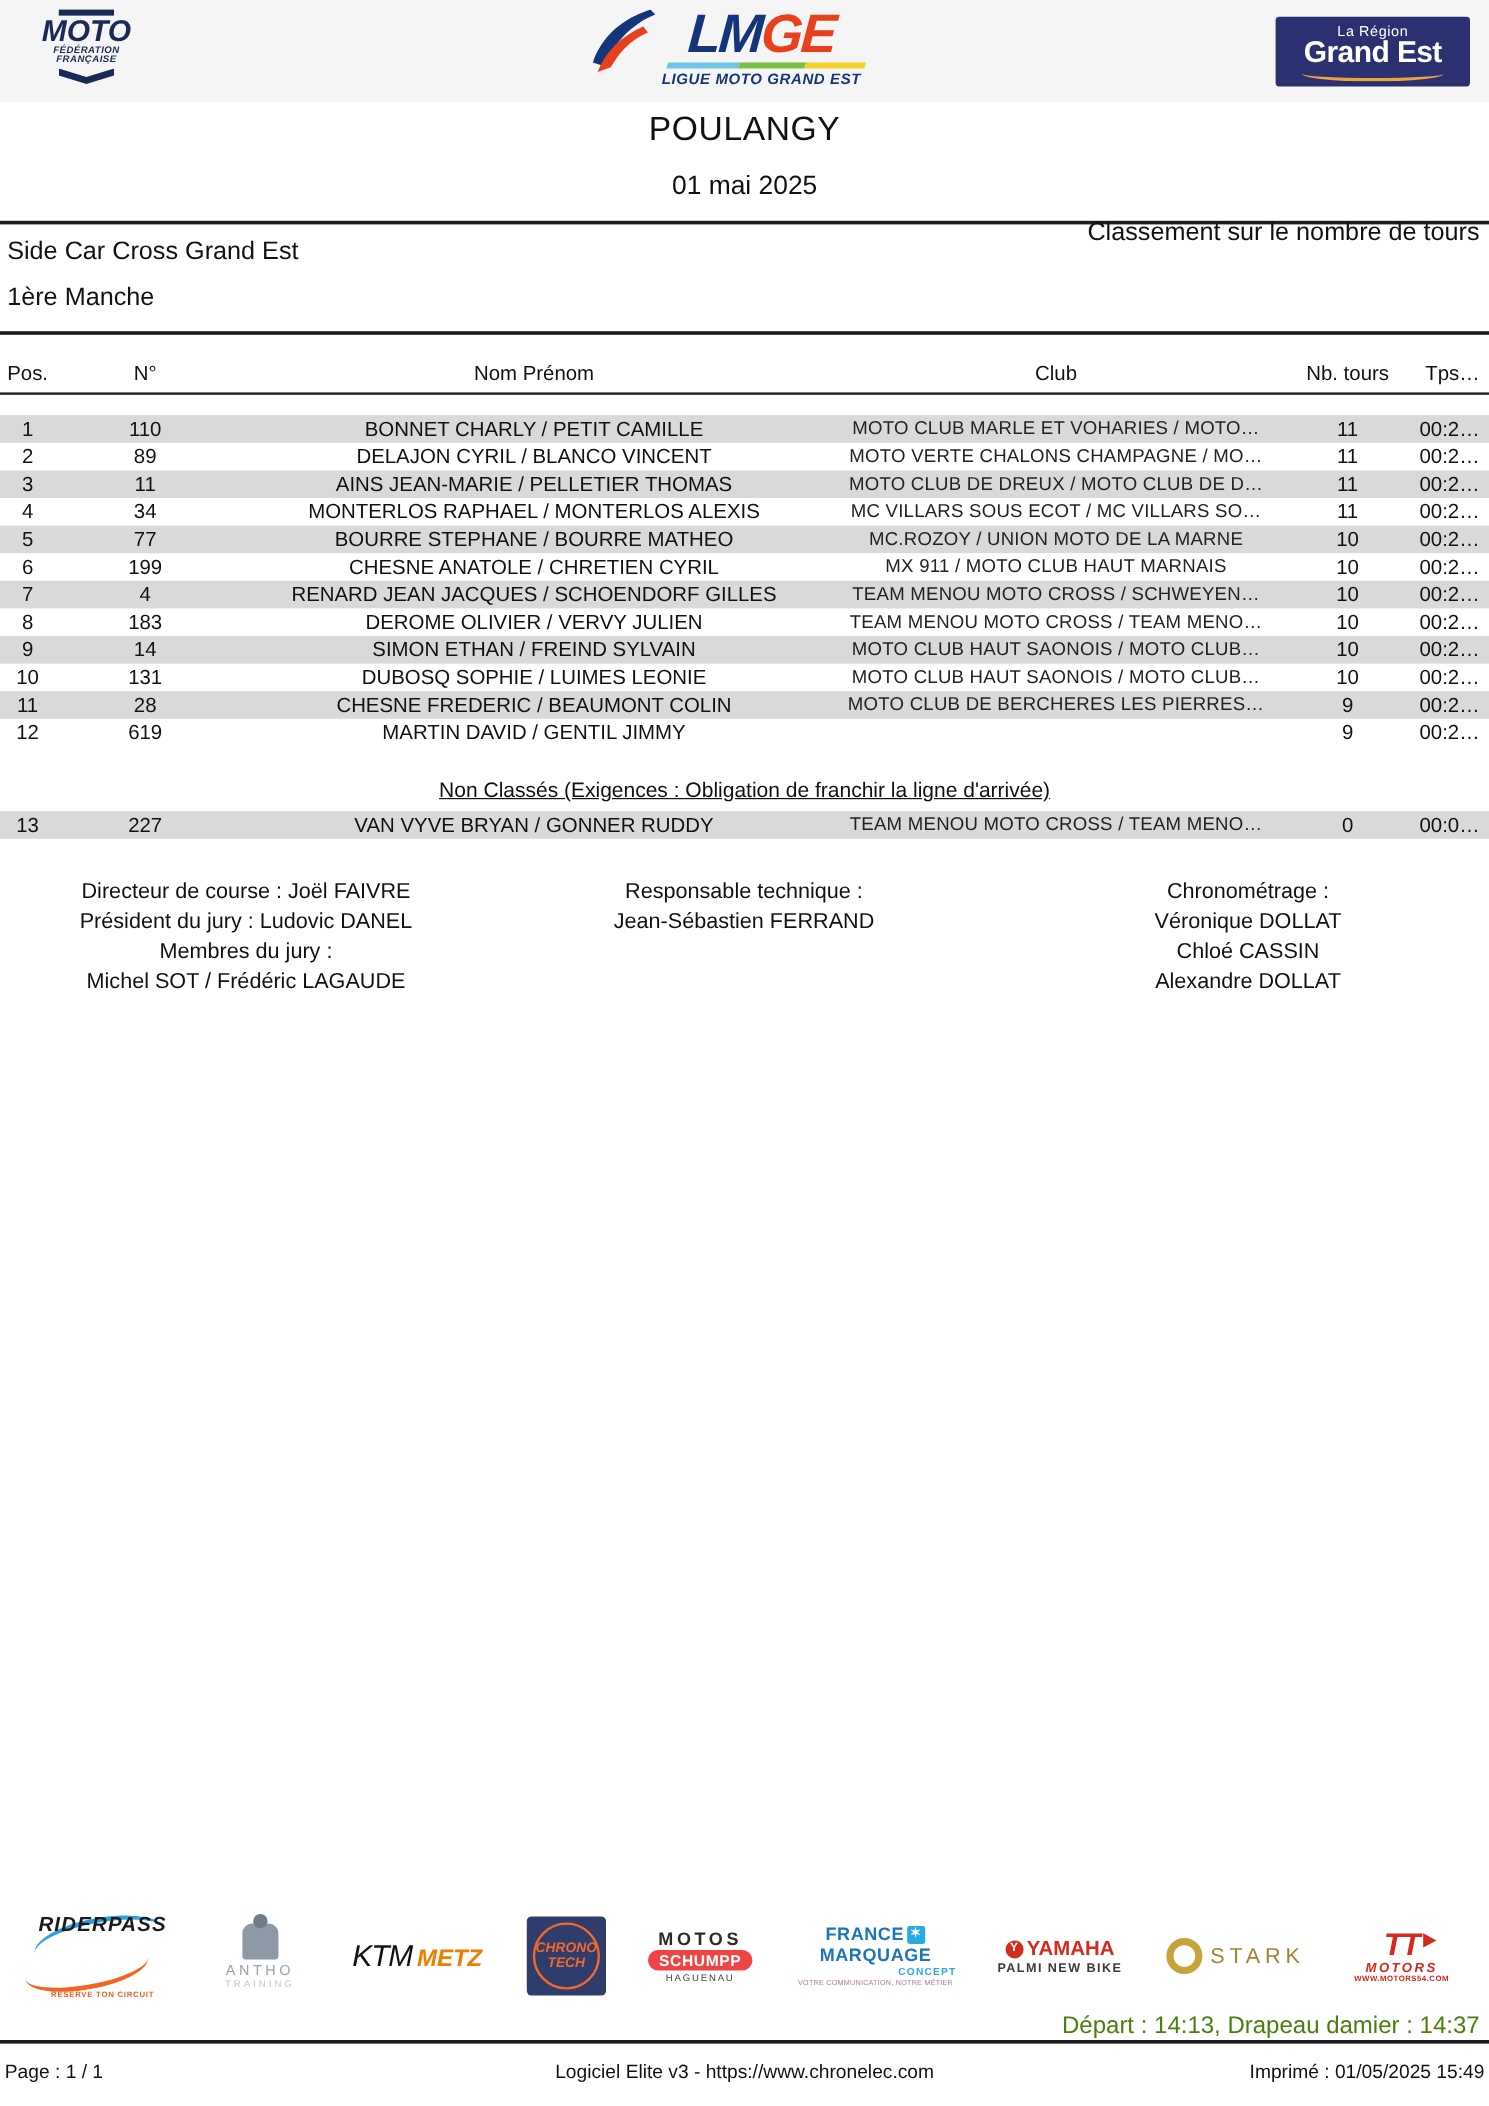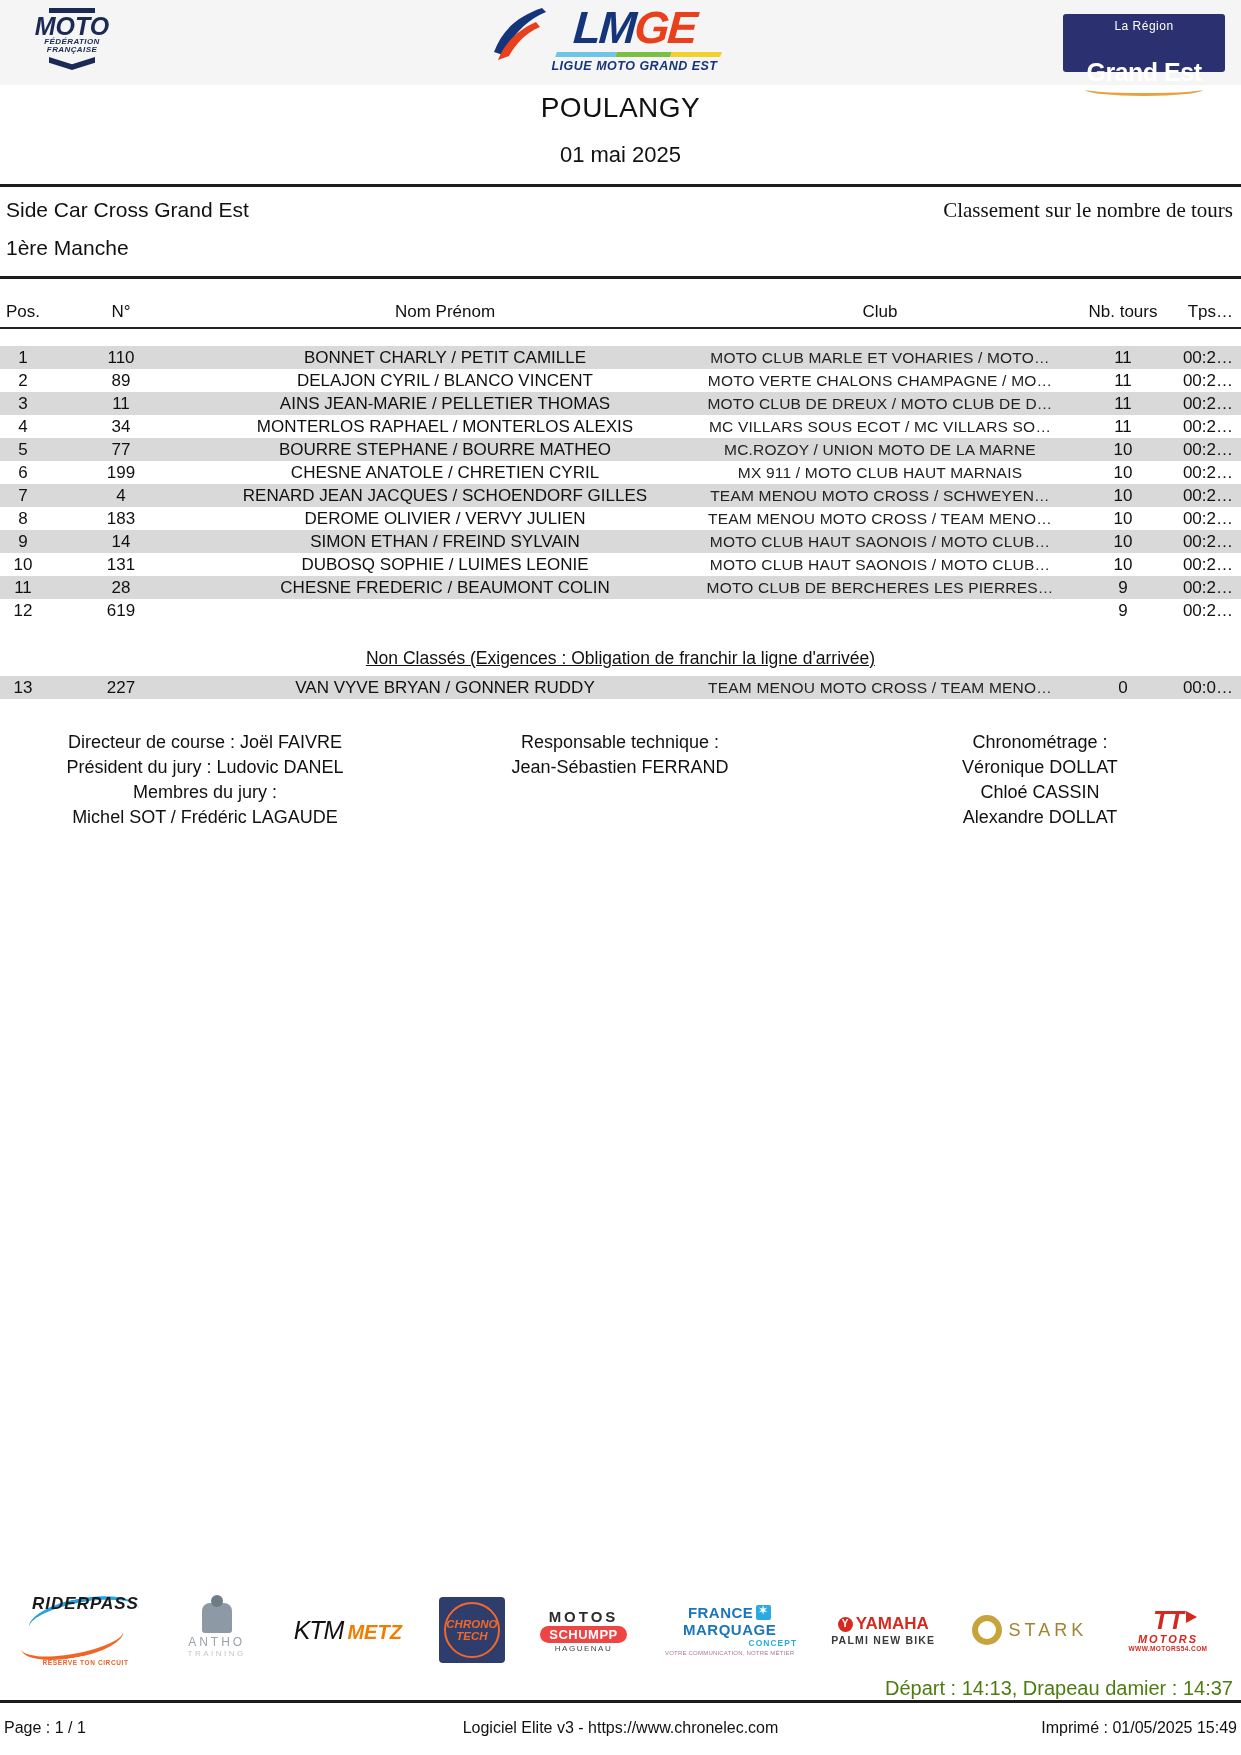--- a/index.html
+++ b/index.html
@@ -25,35 +25,35 @@
   .lmge-bar{display:flex;height:5px;width:165px;margin:2px 0 2px 8px;transform:skewX(-18deg);}
   .lmge-bar span{display:block;height:5px;}
   .lmge-bar .b1{width:60px;background:#6ec6e6;}
   .lmge-bar .b2{width:55px;background:#7ac143;}
   .lmge-bar .b3{width:50px;background:#f2d129;}
   .lmge-sub{font-size:12.5px;font-weight:800;font-style:italic;color:#15357a;letter-spacing:.5px;}
 
   .region{position:absolute;left:1063px;top:14px;width:162px;height:58px;background:#2b3170;border-radius:3px;
           color:#fff;text-align:center;padding-top:6px;box-sizing:border-box;}
   .region-l1{font-size:12px;line-height:12px;letter-spacing:.5px;}
-  .region-l2{font-size:25px;line-height:25px;font-weight:800;letter-spacing:-.5px;margin-top:28px;}
+  .region-l2{font-size:25px;line-height:25px;font-weight:800;letter-spacing:-.5px;}
   .region-swoosh{width:118px;height:10px;margin:-2px auto 0 auto;border-bottom:3px solid #e8a33d;border-radius:50%;}
 
   
   .title{position:absolute;left:0;top:92px;width:1241px;text-align:center;font-size:28px;letter-spacing:.5px;color:#111;}
   .date{position:absolute;left:0;top:142px;width:1241px;text-align:center;font-size:22px;color:#111;}
 
   .hr{position:absolute;left:0;width:1241px;background:#1c1c1c;}
   .hr1{top:184px;height:3px;}
   .hr2{top:276px;height:3px;}
   .hr-head{top:327px;height:2px;background:#222;}
   .hr3{top:1700px;height:3px;}
 
   .meta-left{position:absolute;left:6px;top:198px;font-size:21px;color:#111;}
-  .meta-right{position:absolute;right:8px;top:198px;font-size:21px;color:#111;font-family:Liberation Serif, serif;}
+  .meta-right{position:absolute;right:8px;top:182px;font-size:21px;color:#111;}
   .manche{position:absolute;left:6px;top:236px;font-size:21px;color:#111;}
 
   
   .thead{position:absolute;left:0;top:300px;width:1241px;height:24px;line-height:24px;font-size:17px;color:#111;}
   .cell{position:absolute;top:0;height:100%;white-space:nowrap;overflow:hidden;}
   .c-pos {left:0;     width:46px; text-align:center;}
   .c-num {left:46px;  width:150px;text-align:center;}
   .c-name{left:195px; width:500px;text-align:center;}
   .c-club{left:690px; width:380px;text-align:center;}
   .c-laps{left:1068px;width:110px;text-align:center;}
@@ -282,20 +282,21 @@
         <div class="cell c-pos">11</div>
         <div class="cell c-num">28</div>
         <div class="cell c-name">CHESNE FREDERIC / BEAUMONT COLIN</div>
         <div class="cell c-club">MOTO CLUB DE BERCHERES LES PIERRES…</div>
         <div class="cell c-laps">9</div>
         <div class="cell c-time">00:2…</div>
       </div>
       <div class="trow">
         <div class="cell c-pos">12</div>
         <div class="cell c-num">619</div>
+        <div class="cell c-name">MARTIN DAVID / GENTIL JIMMY</div>
         <div class="cell c-laps">9</div>
         <div class="cell c-time">00:2…</div>
       </div>
     </div>
 
   <div class="nc-title">Non Classés (Exigences : Obligation de franchir la ligne d'arrivée)</div>
   <div class="nc-rows">
       <div class="trow shaded">
         <div class="cell c-pos">13</div>
         <div class="cell c-num">227</div>

